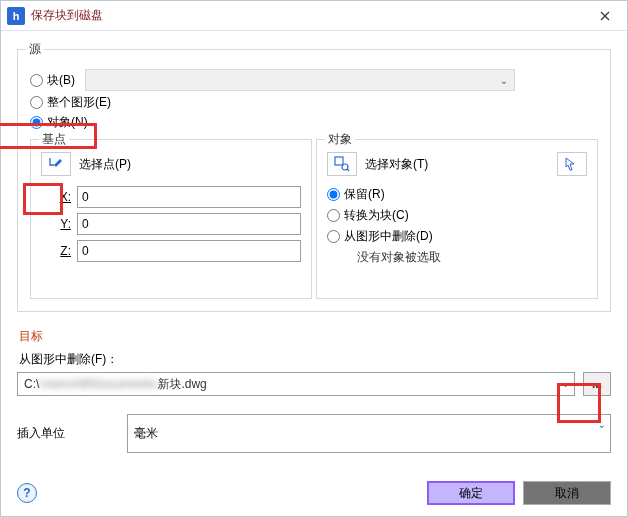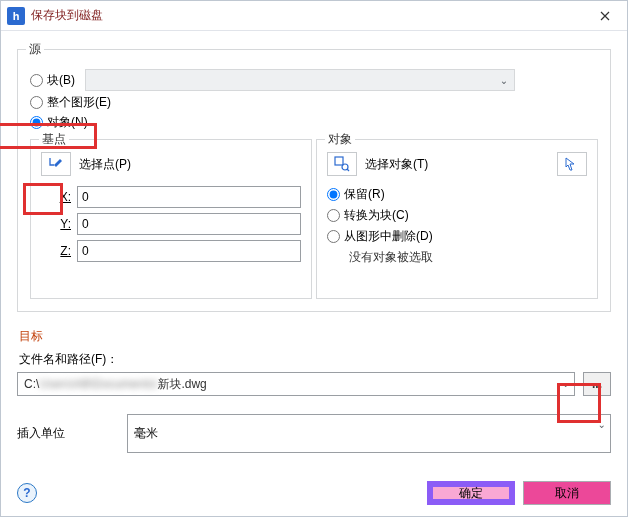--- a/index.html
+++ b/index.html
@@ -160,21 +160,21 @@
   .obj-top-row {
     display: flex;
     align-items: center;
     justify-content: space-between;
     margin-bottom: 10px;
   }
 
   .radio-stack .radio-row { margin: 4px 0; }
 
   .status-text {
-    margin-left: 22px;
+    margin-left: 30px;
     margin-top: 2px;
     color: #333;
   }
 
   .target-section {
     margin-top: 16px;
   }
   .target-label { margin-left: 2px; color: #c2410c; }
   .file-label { margin: 6px 0 4px 2px; }
   .file-row {
@@ -259,30 +259,30 @@
     justify-content: center;
     font-weight: bold;
     font-size: 12px;
     cursor: default;
   }
   .btns { display: flex; gap: 8px; }
   .btn {
     width: 88px;
     height: 24px;
     border: 1px solid #a9acb0;
-    background: #ec4899;
+    background: #737373;
     display: inline-flex;
     align-items: center;
     justify-content: center;
     font-size: 12px;
     cursor: default;
   }
   .btn.primary {
-    border: 6px solid #8b5cf6;
-    background: #f9a8d4;
+    border: 2px solid #8b5cf6;
+    background: #c4b5fd;
   }
 
   
   .red-callout {
     position: absolute;
     border: 3px solid #e03030;
     pointer-events: none;
   }
 
   
@@ -395,21 +395,21 @@
             </div>
             <div class="status-text">没有对象被选取</div>
           </div>
         </div>
 
       </div>
     </div>
 
     <div class="target-section">
       <div class="target-label">目标</div>
-      <div class="file-label">文件名和路径(F)：</div>
+      <div class="file-label">从图形中删除(F)：</div>
       <div class="file-row">
         <div class="file-combo">
           <span>C:\</span>
             <span class="redact">Users\AB\Documents\</span>
             <span>新块.dwg</span>
           <span class="chev">⌄</span>
         </div>
         <span class="browse-btn">...</span>
       </div>
 

